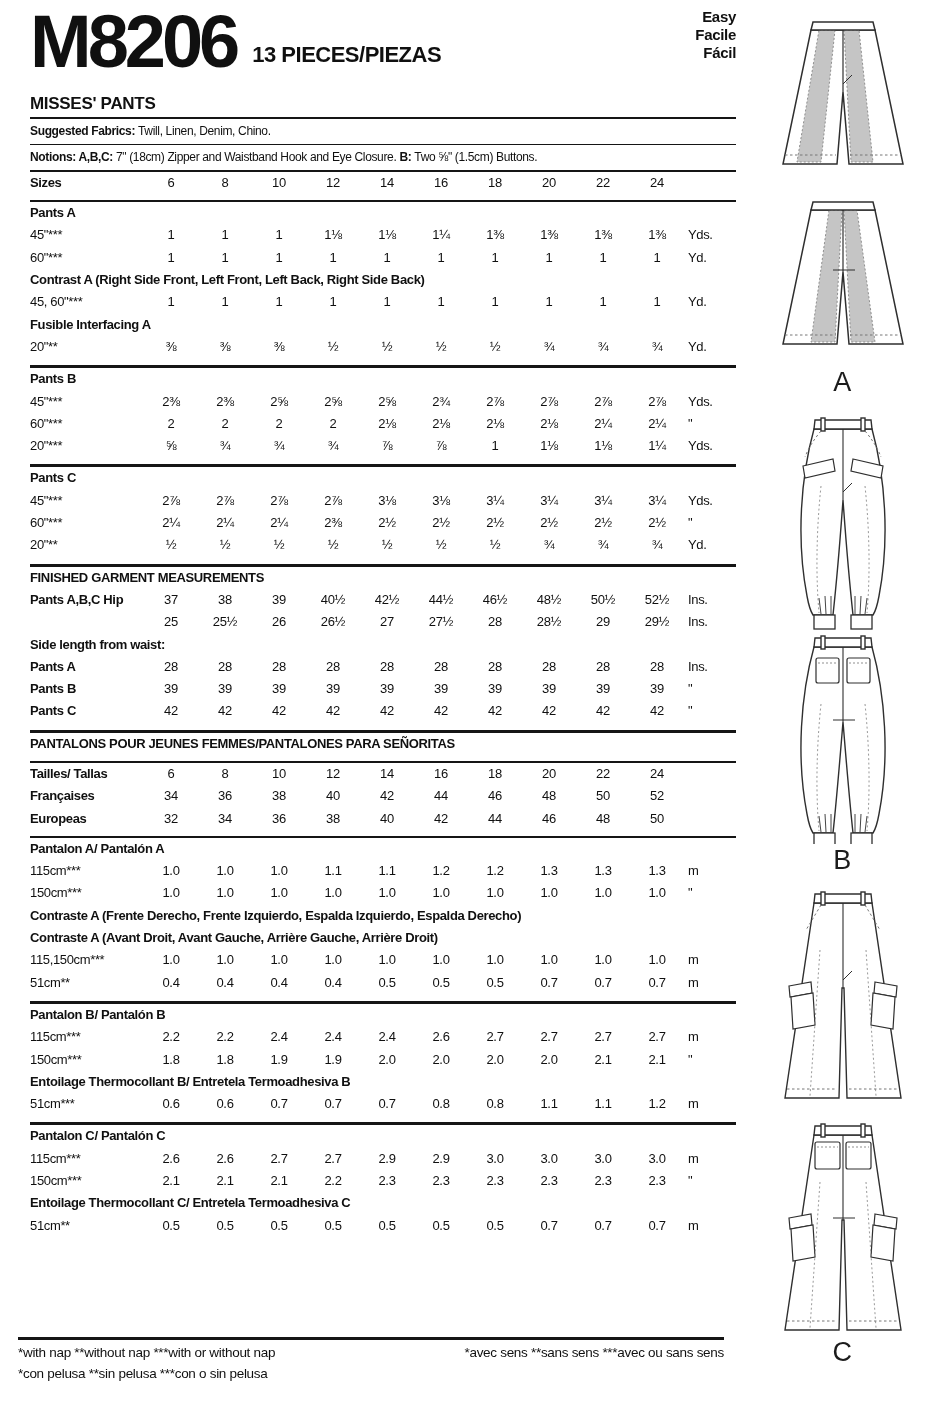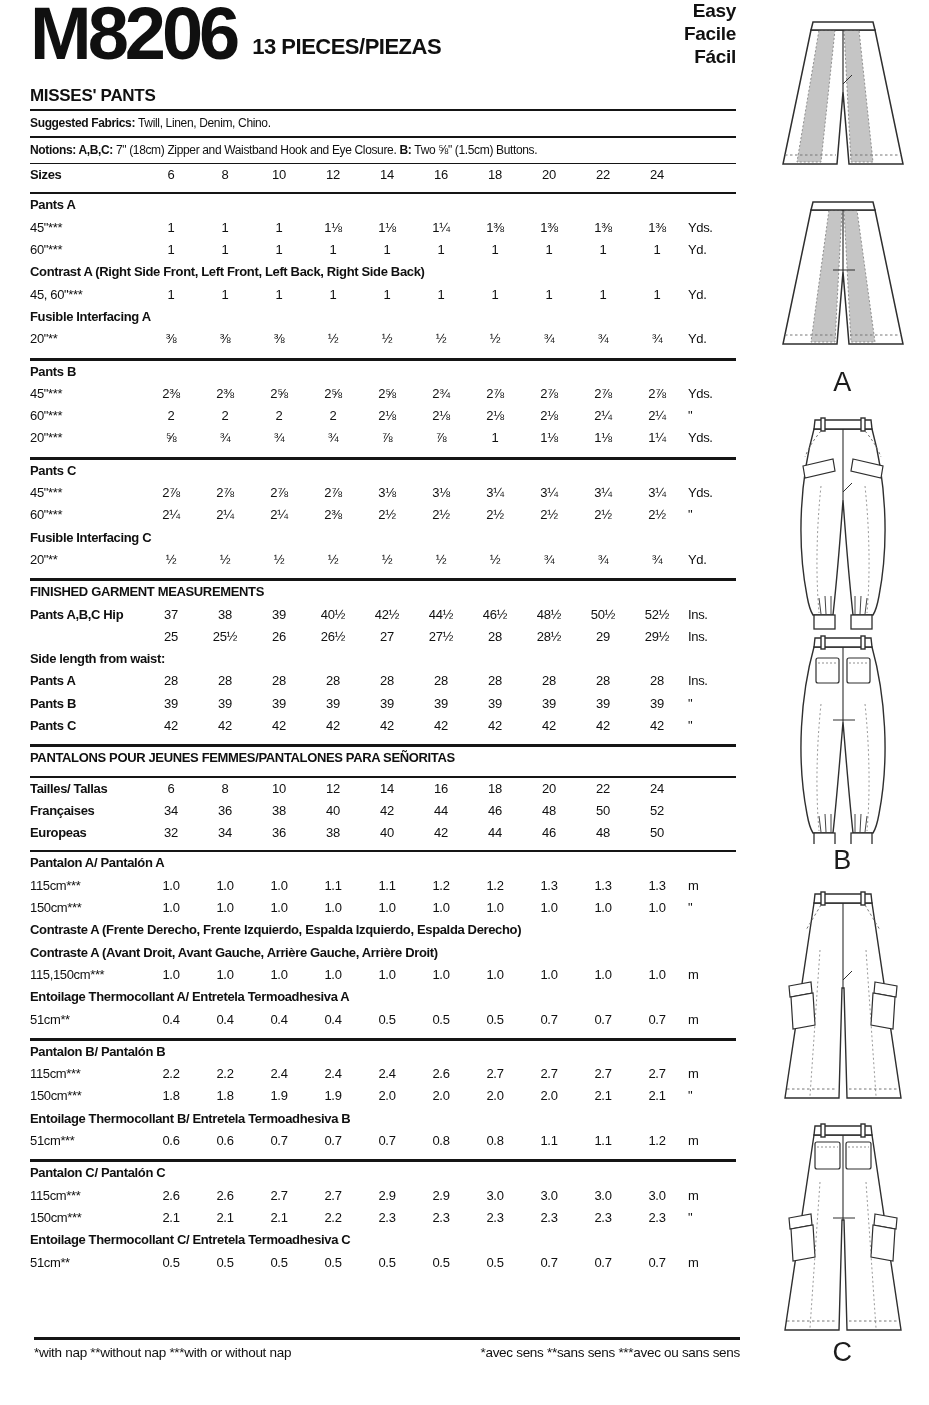--- a/index.html
+++ b/index.html
@@ -4,43 +4,43 @@
 <style>
   html,body{margin:0;padding:0;}
   body{
     width:929px;height:1405px;position:relative;background:#ffffff;
     font-family:"Liberation Sans",sans-serif;color:#101010;overflow:hidden;
     -webkit-font-smoothing:antialiased;
   }
   .page{position:absolute;inset:0;background:#fff;}
 
   
-  .left{position:absolute;left:30px;top:0;width:706px;}
+  .left{position:absolute;left:30px;top:8px;width:706px;}
   .brand{display:flex;align-items:flex-start;}
   .pattern-number{font-size:74px;font-weight:700;letter-spacing:-4px;line-height:.92;}
   .pieces{font-size:22px;font-weight:700;letter-spacing:-.5px;margin-left:16px;align-self:flex-end;padding-bottom:8px;white-space:nowrap;}
-  .difficulty{margin-left:auto;text-align:right;font-size:19px;font-weight:700;line-height:1.2;letter-spacing:-.3px;}
+  .difficulty{margin-left:auto;text-align:right;font-size:15px;font-weight:700;line-height:1.2;letter-spacing:-.3px;}
   .title{font-size:17px;font-weight:700;letter-spacing:-.3px;margin-top:18px;}
   .rule{background:#151515;height:2px;margin:3px 0;}
   .rule.r1{height:1.6px;}
   .rule.r3{height:3px;margin:4px 0 3px 0;}
   .info{font-size:12px;letter-spacing:-.35px;padding:2px 0 3px 0;white-space:nowrap;}
   .info b{font-weight:700;}
 
   
   .yardage{margin-top:1px;}
   .trow{display:flex;height:22.3px;font-size:13px;letter-spacing:-.35px;white-space:nowrap;}
   .tlabel{width:114px;flex:none;overflow:visible;}
   .tlabel.full{width:auto;}
   .bold{font-weight:700;}
   .tcell{width:54px;flex:none;text-align:center;}
   .tunit{flex:1;text-align:left;padding-left:4px;}
 
   
-  .footer{position:absolute;left:34px;top:1333px;width:706px;font-size:13.5px;letter-spacing:-.3px;}
+  .footer{position:absolute;left:18px;top:1333px;width:706px;font-size:13.5px;letter-spacing:-.3px;}
   .fnline{display:flex;justify-content:space-between;margin-top:5px;white-space:nowrap;}
   .fnline2{margin-top:6px;white-space:nowrap;}
 
   
   .figs{position:absolute;left:756px;top:0;width:173px;height:1405px;}
   .fig{position:absolute;left:0;width:173px;text-align:center;}
   #fig-a{top:14px;}
   #fig-b{top:414px;}
   #fig-c{top:888px;}
   .figlabel{font-size:27px;letter-spacing:.5px;color:#1c1c1c;margin-top:1px;}
@@ -225,23 +225,20 @@
           <div class="tcell">2⅜</div>
           <div class="tcell">2½</div>
           <div class="tcell">2½</div>
           <div class="tcell">2½</div>
           <div class="tcell">2½</div>
           <div class="tcell">2½</div>
           <div class="tcell">2½</div>
           <div class="tunit">"</div>
         </div>
         <div class="trow">
-          <div class="tlabel bold full">Fusible Interfacing C</div>
-        </div>
-        <div class="trow">
           <div class="tlabel">20"**</div>
           <div class="tcell">½</div>
           <div class="tcell">½</div>
           <div class="tcell">½</div>
           <div class="tcell">½</div>
           <div class="tcell">½</div>
           <div class="tcell">½</div>
           <div class="tcell">½</div>
           <div class="tcell">¾</div>
           <div class="tcell">¾</div>
@@ -418,23 +415,20 @@
           <div class="tcell">1.0</div>
           <div class="tcell">1.0</div>
           <div class="tcell">1.0</div>
           <div class="tcell">1.0</div>
           <div class="tcell">1.0</div>
           <div class="tcell">1.0</div>
           <div class="tcell">1.0</div>
           <div class="tunit">m</div>
         </div>
         <div class="trow">
-          <div class="tlabel bold full">Entoilage Thermocollant A/ Entretela Termoadhesiva A</div>
-        </div>
-        <div class="trow">
           <div class="tlabel">51cm**</div>
           <div class="tcell">0.4</div>
           <div class="tcell">0.4</div>
           <div class="tcell">0.4</div>
           <div class="tcell">0.4</div>
           <div class="tcell">0.5</div>
           <div class="tcell">0.5</div>
           <div class="tcell">0.5</div>
           <div class="tcell">0.7</div>
           <div class="tcell">0.7</div>
@@ -540,20 +534,23 @@
           <div class="tunit">m</div>
         </div>
       </div>
   </div>
 
   <div class="footer">
     <div class="rule r3"></div>
     <div class="fnline">
       <span>*with nap   **without nap   ***with or without nap</span>
       <span>*avec sens   **sans sens   ***avec ou sans sens</span>
+    </div>
+    <div class="fnline2">
+      <span>*con pelusa   **sin pelusa   ***con o sin pelusa</span>
     </div>
   </div>
 
   <div class="figs">
 
     <div class="fig" id="fig-a">
       <svg width="160" height="352" viewBox="0 0 160 352">
         <g stroke="#2f2f2f" stroke-width="1.5" fill="none">
           <polygon points="48,16 112,16 140,150 86,150 80,78 74,150 20,150" fill="#ffffff"></polygon>
           <polygon points="56,16 72,16 58,148 34,148" fill="#c5c5c5" stroke="#8f8f8f" stroke-width="1" stroke-dasharray="2 2"></polygon>

